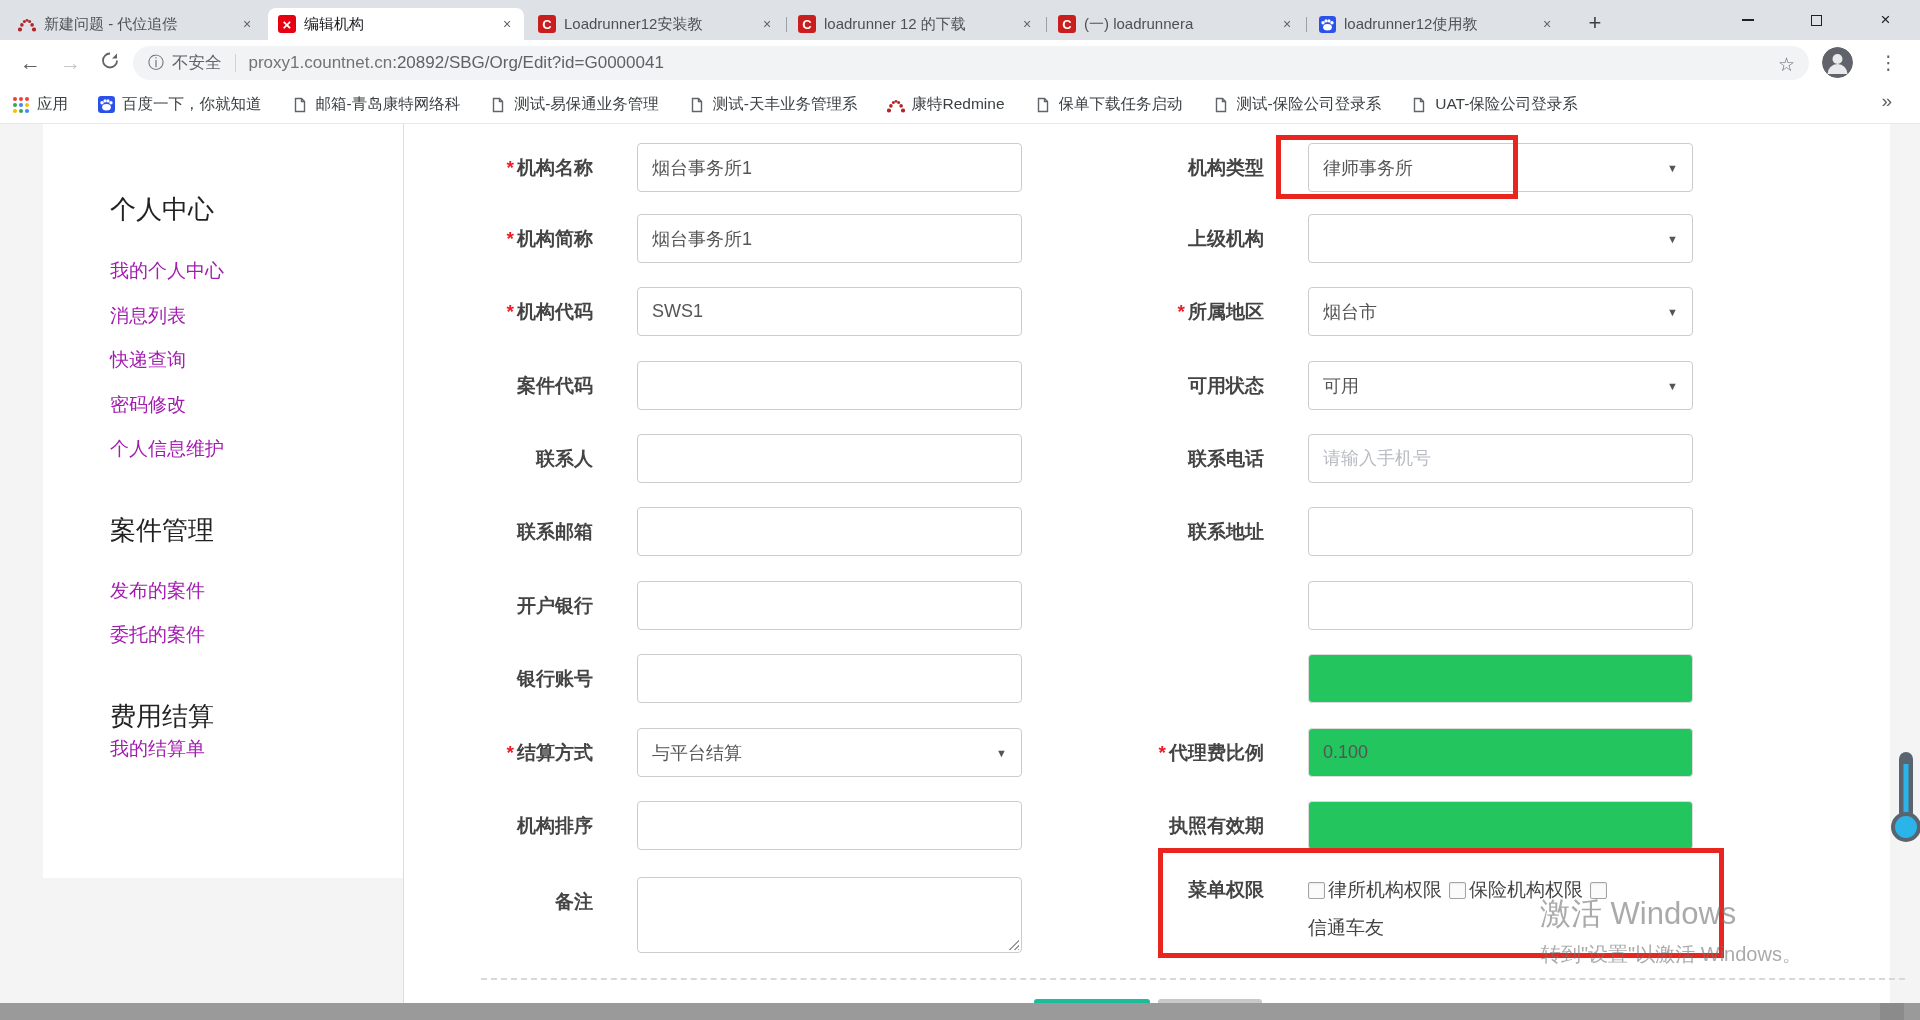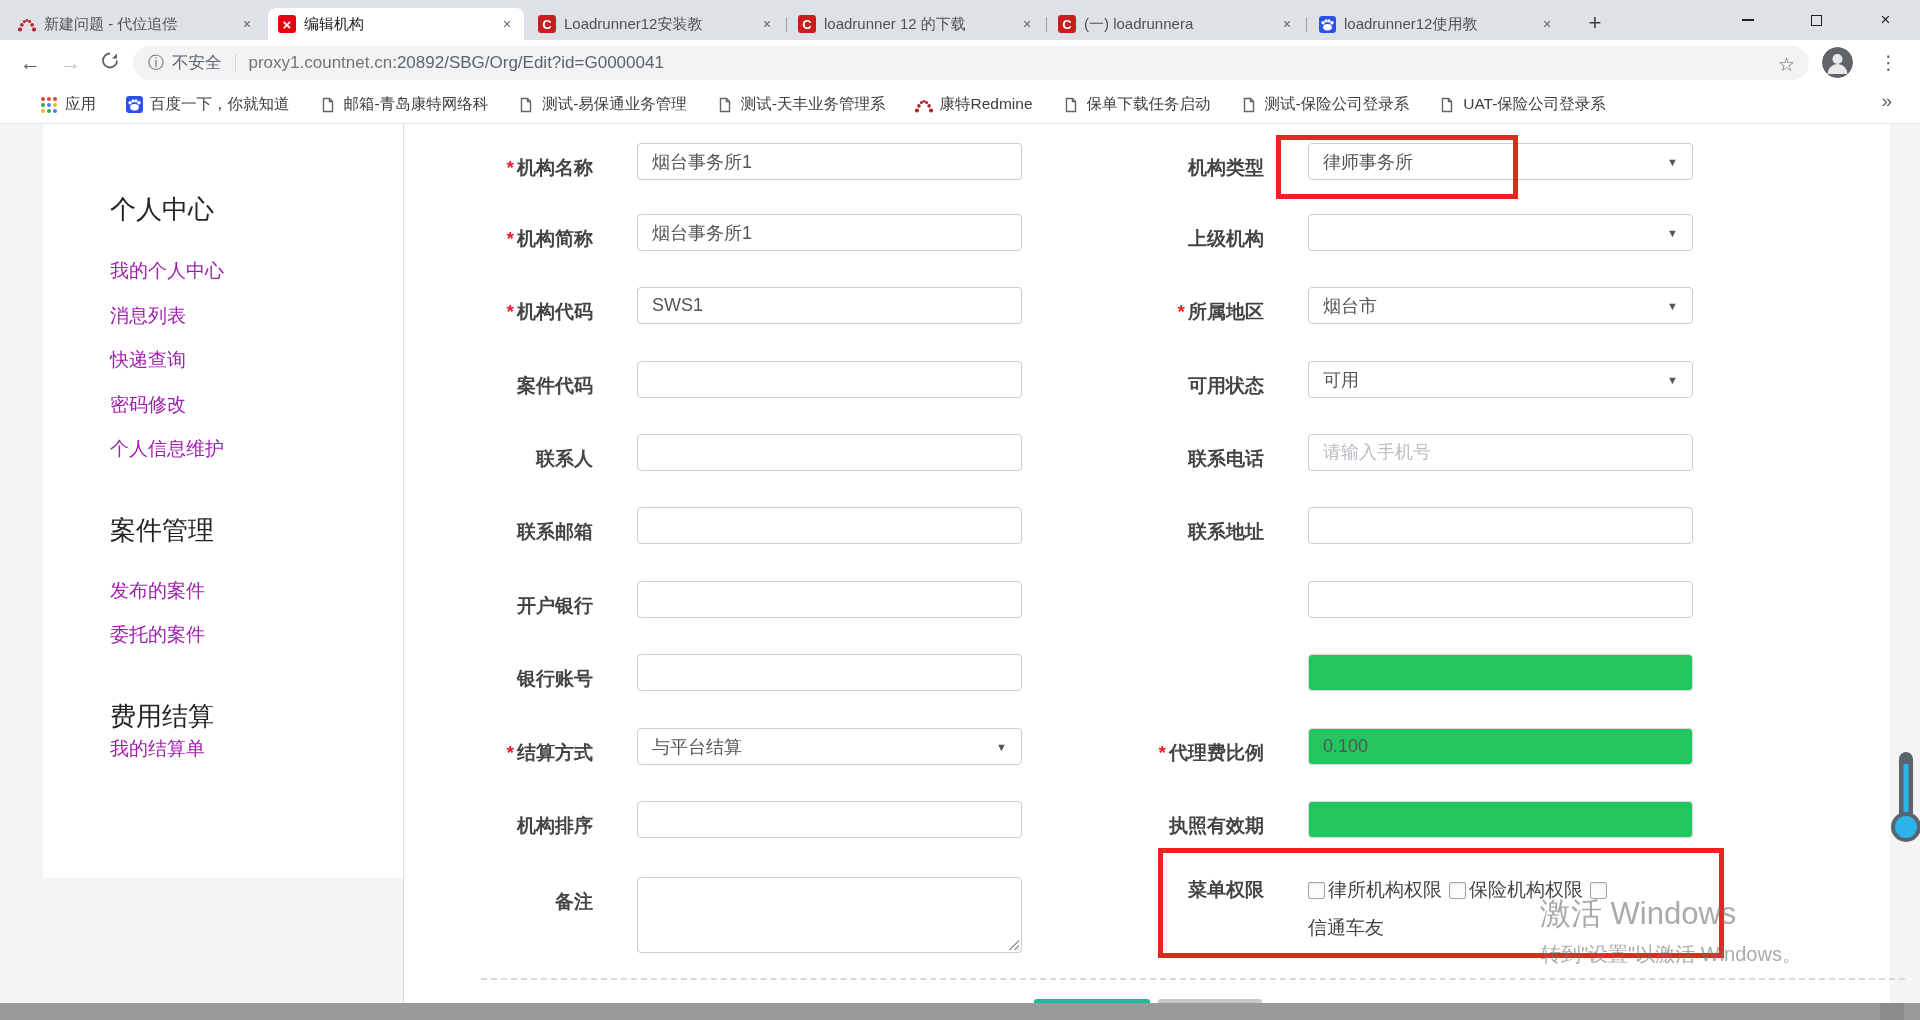--- a/index.html
+++ b/index.html
@@ -36,21 +36,21 @@
   .pill-sec { margin-left:8px; font-size:16.5px; color:#5f6368; }
   .pill-div { width:1px; height:18px; background:#d0d3d7; margin:0 13px; }
   .url-host { font-size:17px; color:#737373; }
   .url-rest { font-size:17px; color:#5f6368; }
   .pill-star { position:absolute; right:14px; top:7px; font-size:19px; color:#5f6368; }
   .avatar { position:absolute; left:1822px; top:7px; width:31px; height:31px; border-radius:50%; overflow:hidden; }
   .menu-dots { position:absolute; left:1879px; top:11px; font-size:19px; color:#5f6368; }
 
   
   .bookmarks { position:absolute; left:0; top:86px; width:1920px; height:38px; background:#fff;
-    border-bottom:1px solid #e6e8ea; display:flex; align-items:center; padding-left:40px; }
+    border-bottom:1px solid #e6e8ea; display:flex; align-items:center; padding-left:12px; }
   .bm-item { display:flex; align-items:center; margin-right:29px; color:#3c4043; font-size:15.5px; white-space:nowrap; }
   .bm-item .bm-ic { margin-right:7px; display:flex; }
   .bm-label { max-width:158px; overflow:hidden; }
   .bm-overflow { position:absolute; right:28px; top:4px; font-size:19px; color:#5f6368; }
 
   
   .fav { width:18px; height:18px; flex:0 0 auto; display:flex; align-items:center; justify-content:center; }
   .sq { width:18px; height:18px; border-radius:3px; color:#fff; font-weight:bold; font-size:13px;
     display:flex; align-items:center; justify-content:center; }
   .grid9 { display:grid; grid-template-columns:repeat(3,4px); grid-template-rows:repeat(3,4px); gap:2px; }
@@ -63,21 +63,21 @@
   .sb-item { position:absolute; left:67px; font-size:19px; color:#a21caf; line-height:26px; cursor:pointer; }
   .main { position:absolute; left:403px; top:0; width:1487px; height:879px; background:#fff;
     border-left:1px solid #ddd; }
 
   
   .fld-label { position:absolute; height:49px; line-height:49px; text-align:right; font-size:19px;
     font-weight:bold; color:#444; white-space:nowrap; }
   .posL { left:0; width:189px; }
   .posR { left:600px; width:260px; }
   .req { color:#ed1c24; margin-right:3px; font-size:19px; }
-  .ipt { position:absolute; width:385px; height:37px; border:1px solid #ccc; border-radius:4px;
+  .ipt { position:absolute; width:385px; height:49px; border:1px solid #ccc; border-radius:4px;
     background:#fff; font-family:inherit; font-size:18px; color:#555; padding:0 14px; outline:none; }
   .ipt::placeholder { color:#b9bdc3; }
   .iptL { left:233px; } .iptR { left:904px; }
   .sel { display:flex; align-items:center; justify-content:space-between; }
   .sel .arrow { font-size:11px; color:#555; }
   .dis { background:#22c55e; border-color:#dcdcdc; }
   textarea.ipt { height:76px; padding-top:9px; resize:none; line-height:22px; }
   .resize-corner { position:absolute; width:11px; height:11px;
     background:repeating-linear-gradient(135deg, transparent 0 2px, #999 2px 3.2px);
     clip-path:polygon(100% 0, 100% 100%, 0 100%); }

